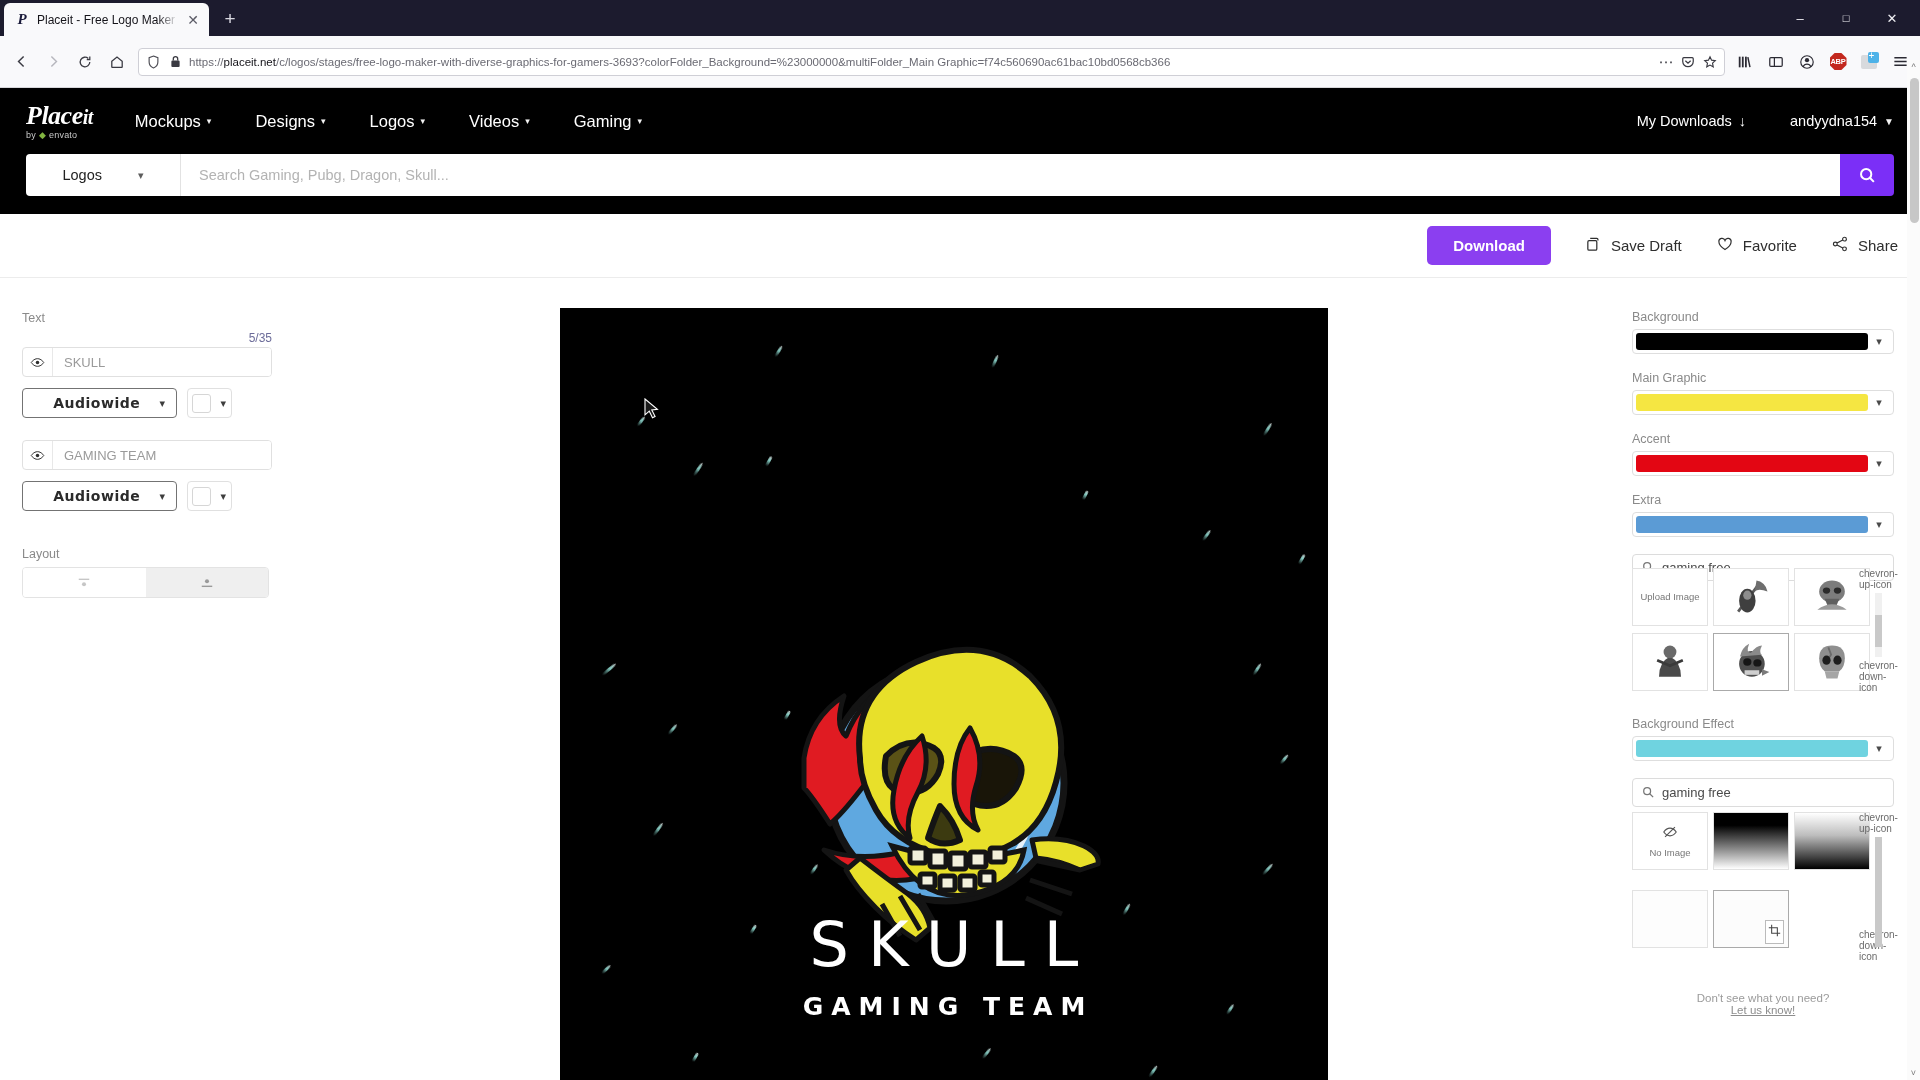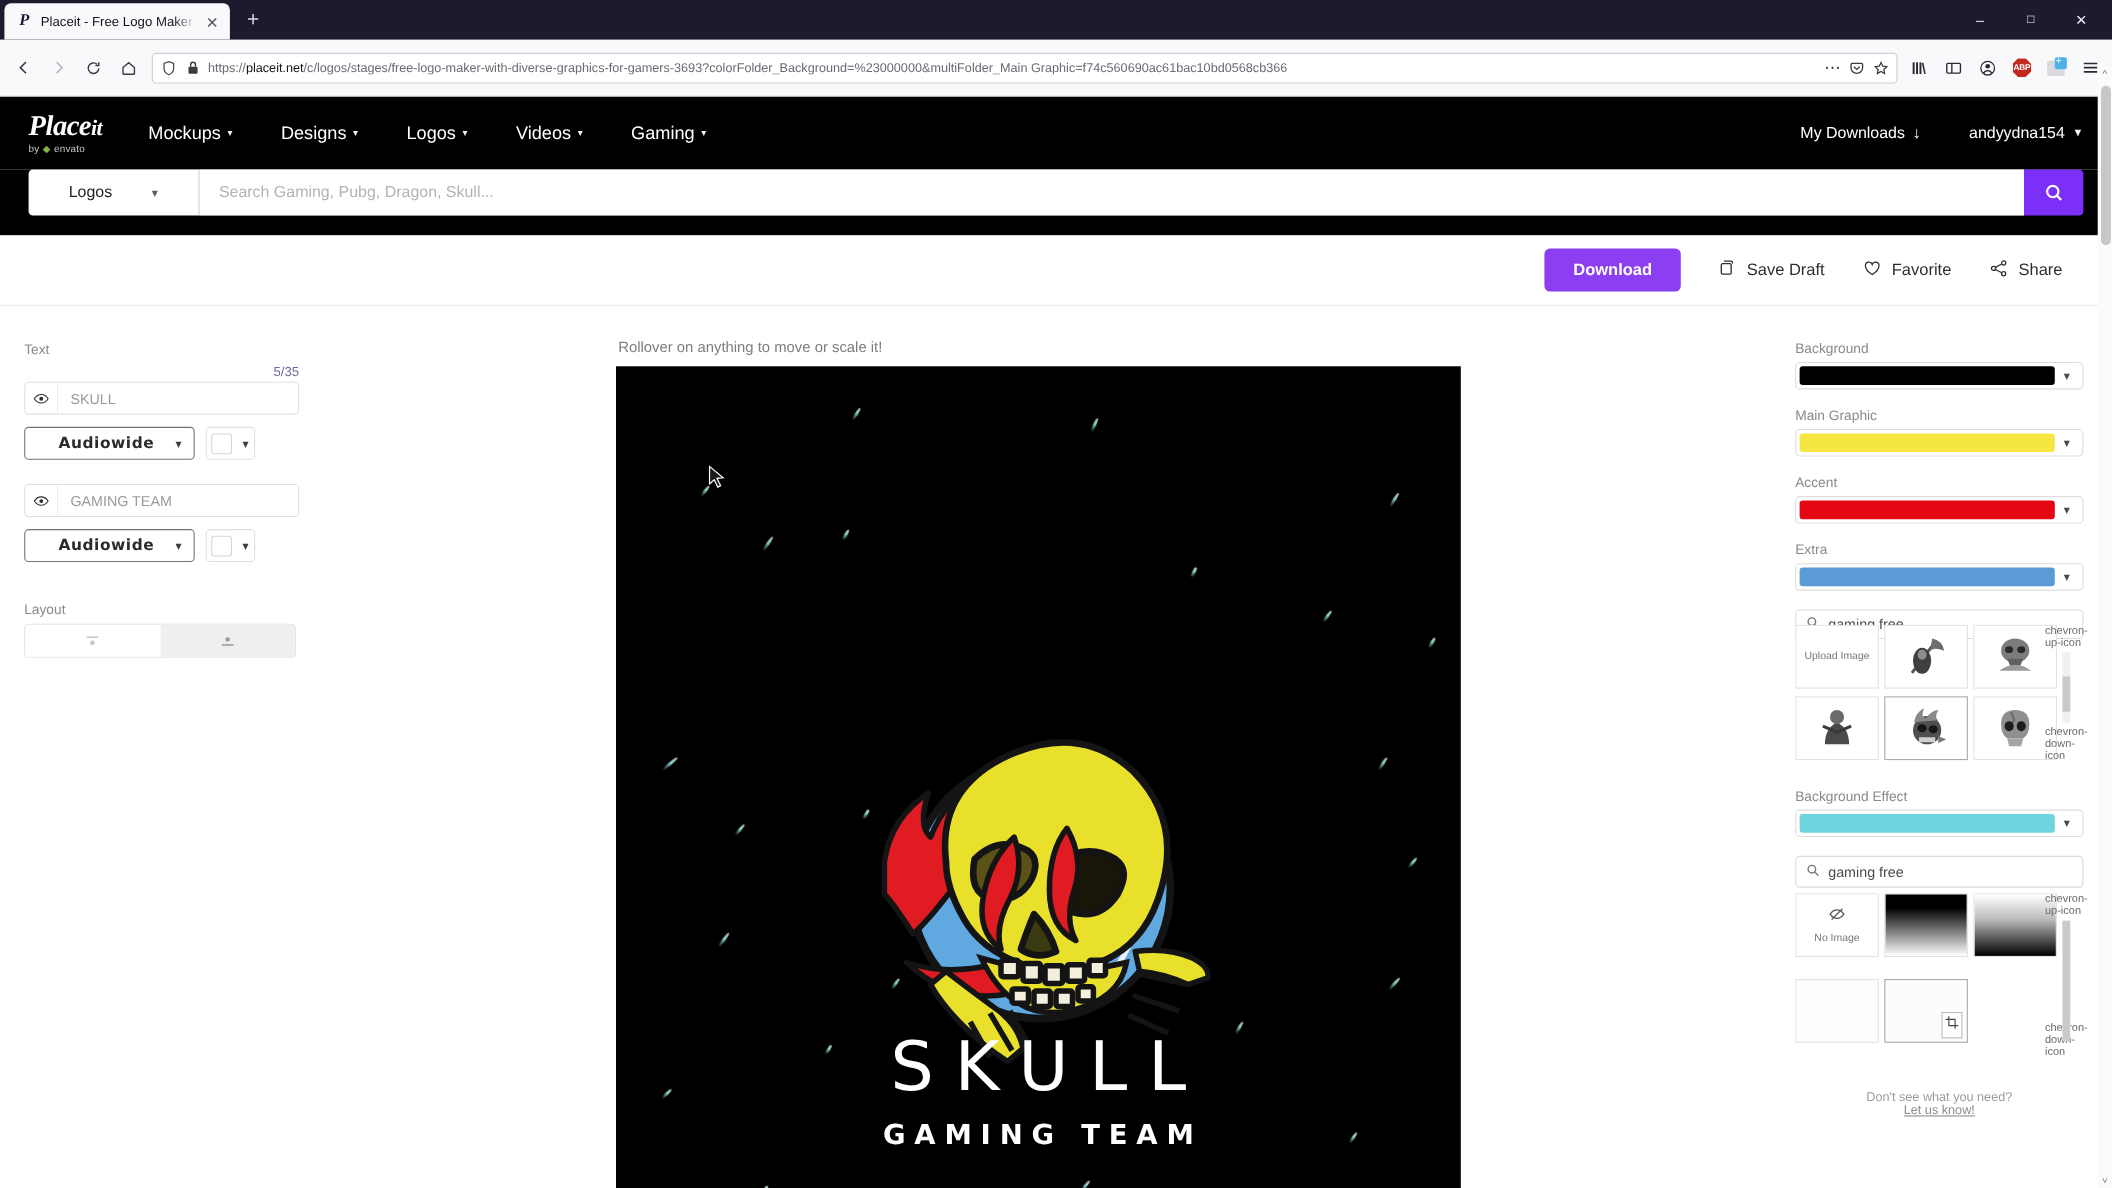--- a/index.html
+++ b/index.html
@@ -105,21 +105,21 @@
   }
   .search-input::placeholder { color: #b3b3b3; }
   .search-go {
     width: 54px; background: #7b2ff7; border-radius: 0 4px 4px 0;
     display: flex; align-items: center; justify-content: center; color: #fff;
   }
 
   
   .action-bar {
     height: 64px; display: flex; align-items: center; justify-content: flex-end;
-    gap: 34px; padding-right: 45px; border-bottom: 1px solid #ececec; background:#fff;
+    gap: 34px; padding-right: 22px; border-bottom: 1px solid #ececec; background:#fff;
   }
   .btn-download {
     background: #8b3ff0; color: #fff; font-size: 15px; font-weight: bold;
     padding: 11px 26px; border-radius: 5px; border: none;
   }
   .action-link {
     display: flex; align-items: center; gap: 9px; font-size: 15px; color: #2e2e2e;
   }
 
   
@@ -462,21 +462,20 @@
           <svg width="16" height="14" viewBox="0 0 18 16" fill="#9a9a9a">
               <circle cx="9" cy="6" r="2.3"></circle>
               <rect x="3" y="11" width="12" height="1.6"></rect>
             </svg>
         </div>
       </div>
     </div>
   </div>
 
   <div class="canvas-col">
-    <div class="hint">Rollover on anything to move or scale it!</div>
     <div class="canvas">
 
       <div class="spark" style="left:212px;top:42px;width:13px;height:3px;transform:rotate(-58deg);"></div>
       <div class="spark" style="left:428px;top:52px;width:14px;height:3px;transform:rotate(-66deg);"></div>
       <div class="spark" style="left:75px;top:112px;width:12px;height:3px;transform:rotate(-52deg);"></div>
       <div class="spark" style="left:130px;top:160px;width:16px;height:3px;transform:rotate(-56deg);"></div>
       <div class="spark" style="left:203px;top:152px;width:11px;height:2.5px;transform:rotate(-61deg);"></div>
       <div class="spark" style="left:700px;top:120px;width:15px;height:3px;transform:rotate(-58deg);"></div>
       <div class="spark" style="left:640px;top:226px;width:13px;height:3px;transform:rotate(-54deg);"></div>
       <div class="spark" style="left:520px;top:186px;width:10px;height:2.5px;transform:rotate(-63deg);"></div>

